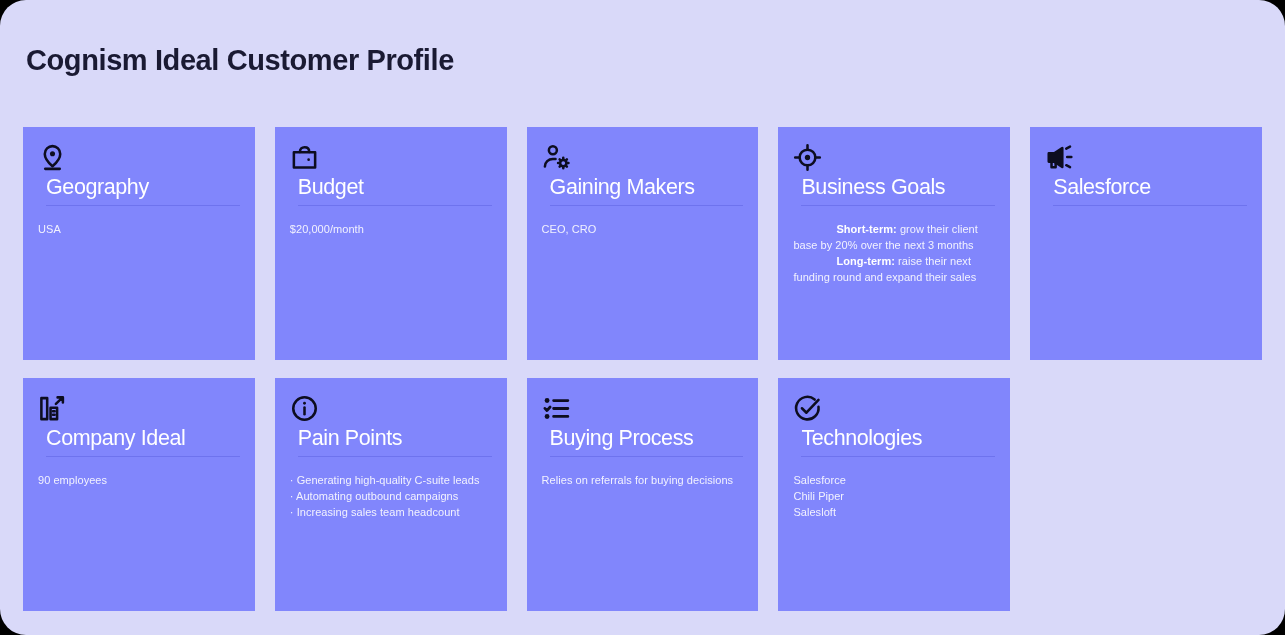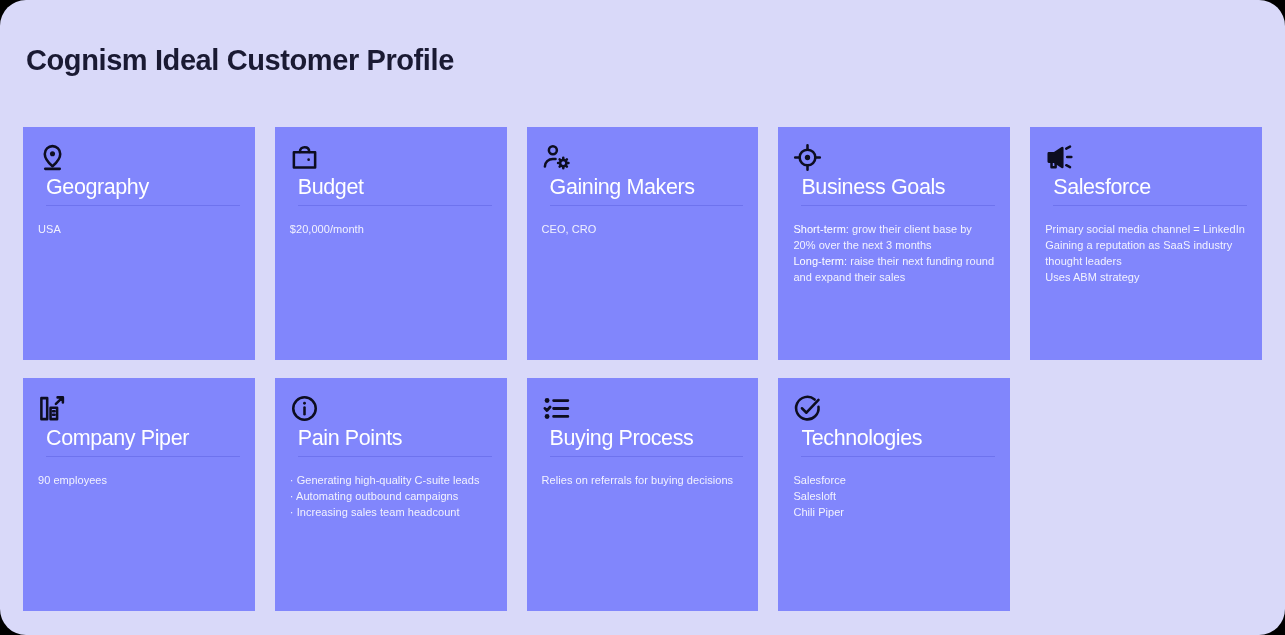--- a/index.html
+++ b/index.html
@@ -85,21 +85,21 @@
 
   .card-body {
     margin-top: 16px;
     font-size: 11px;
     line-height: 1.45;
     color: #F2F2FE;
     letter-spacing: 0.05px;
   }
 
   .card-body .line { display: block; }
-  .card-body b { font-weight: normal; color: #FFFFFF; }
+  .card-body b { font-weight: bold; color: #FFFFFF; margin-left: 43px; }
 
   .bullets { display: block; }
   .bullet {
     display: block;
     padding-left: 11px;
     text-indent: -11px;
   }
 </style>
 </head>
 <body>
@@ -165,36 +165,31 @@
       </div>
       <div class="card">
         <span class="card-icon">
           <svg viewBox="0 0 24 24" fill="none" stroke="currentColor" stroke-width="2.1" stroke-linecap="round" stroke-linejoin="round">
             <path d="M3.1 8.6h4.6l6.6-4.4v15.6l-6.6-4.4H3.1z" fill="currentColor"></path>
             <path d="M5.4 15.4v4.6h3.4v-3.2"></path>
             <path d="M17.6 4.6l3.1-1.6M18.4 11.6h3.4M17.6 18.4l3.1 1.6"></path>
           </svg>
         </span>
         <div class="card-title">Salesforce</div>
-        <div class="card-body">
-          <span class="line"><span>Primary social media channel = LinkedIn</span></span>
-          <span class="line"><span>Gaining a reputation as SaaS industry thought leaders</span></span>
-          <span class="line"><span>Uses ABM strategy</span></span>
-        </div>
       </div>
       <div class="card">
         <span class="card-icon">
           <svg viewBox="0 0 24 24" fill="none" stroke="currentColor" stroke-width="2.1" stroke-linecap="round" stroke-linejoin="round">
             <path d="M2.8 20.8V3.4h4.8v17.4z"></path>
             <path d="M10.4 20.8v-9.4h5.4v9.4z"></path>
             <path d="M12.4 14.2h1.4M12.4 17.2h1.4"></path>
             <path d="M14.8 8.2l5.6-5.4M16.2 2.8h4.4v4.3"></path>
           </svg>
         </span>
-        <div class="card-title">Company Piper</div>
+        <div class="card-title">Company Ideal</div>
         <div class="card-body">
           <span class="line"><span>90 employees</span></span>
         </div>
       </div>
       <div class="card">
         <span class="card-icon">
           <svg viewBox="0 0 24 24" fill="none" stroke="currentColor" stroke-width="2.1" stroke-linecap="round" stroke-linejoin="round">
             <circle cx="12" cy="12" r="9.3"></circle>
             <path d="M12 11.2v5.6"></path>
             <circle cx="12" cy="7.7" r="1.2" fill="currentColor" stroke="none"></circle>
@@ -226,19 +221,19 @@
       <div class="card">
         <span class="card-icon">
           <svg viewBox="0 0 24 24" fill="none" stroke="currentColor" stroke-width="2.1" stroke-linecap="round" stroke-linejoin="round">
             <path d="M21.1 10.6a9.3 9.3 0 1 1-3.2-6"></path>
             <path d="M7.4 11.8l3.7 3.7 10-10.6"></path>
           </svg>
         </span>
         <div class="card-title">Technologies</div>
         <div class="card-body">
           <span class="line"><span>Salesforce</span></span>
+          <span class="line"><span>Chili Piper</span></span>
           <span class="line"><span>Salesloft</span></span>
-          <span class="line"><span>Chili Piper</span></span>
         </div>
       </div>
     </div>
 
 </div>
 
 </body></html>

